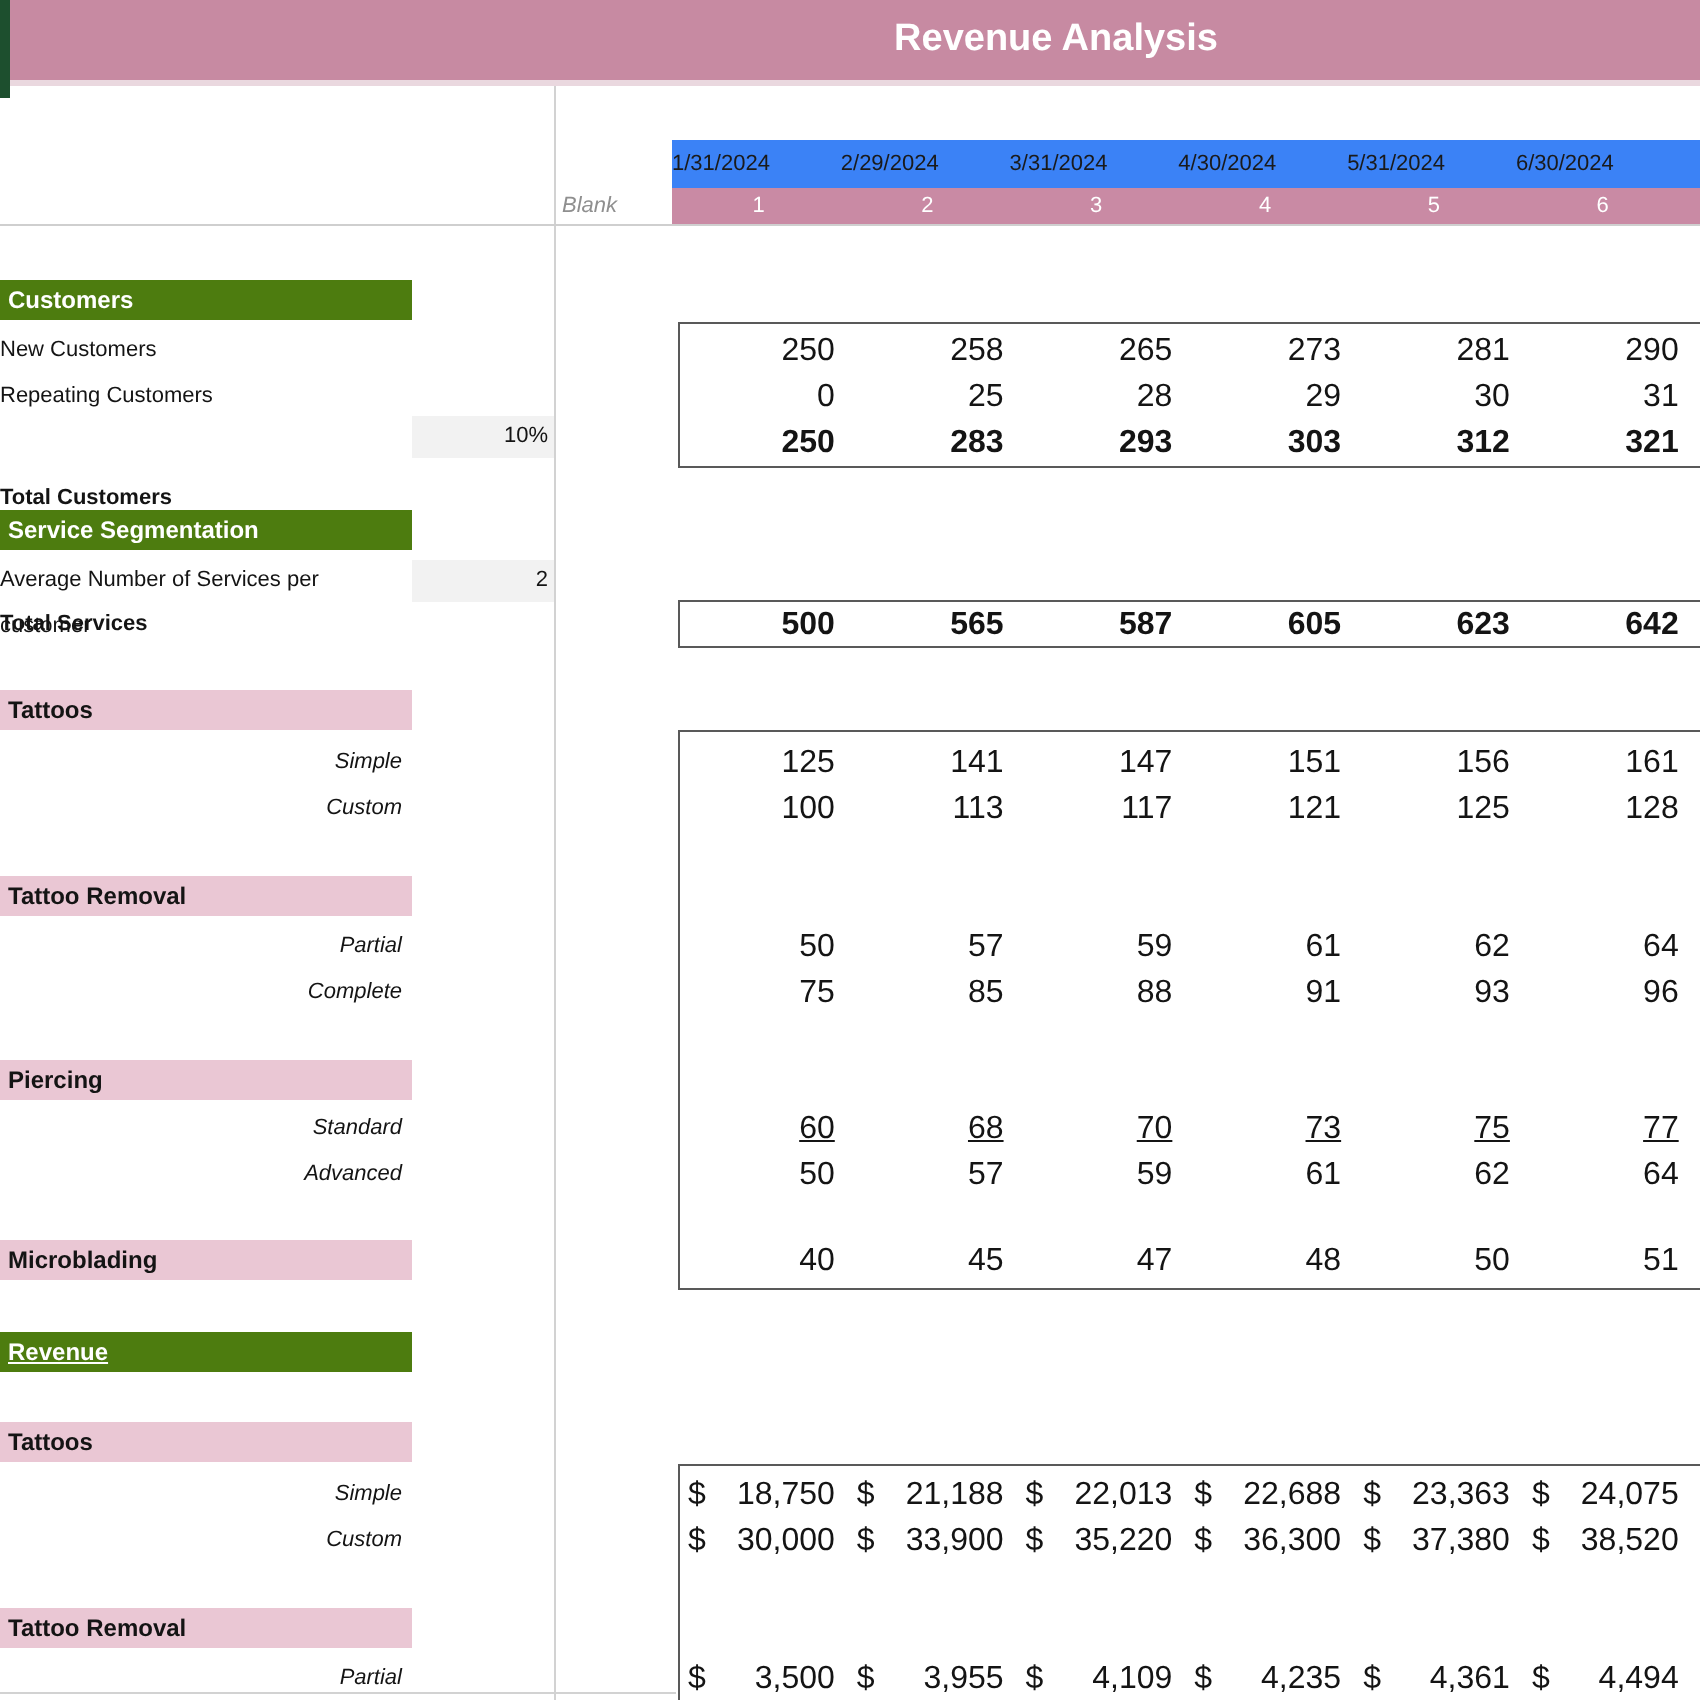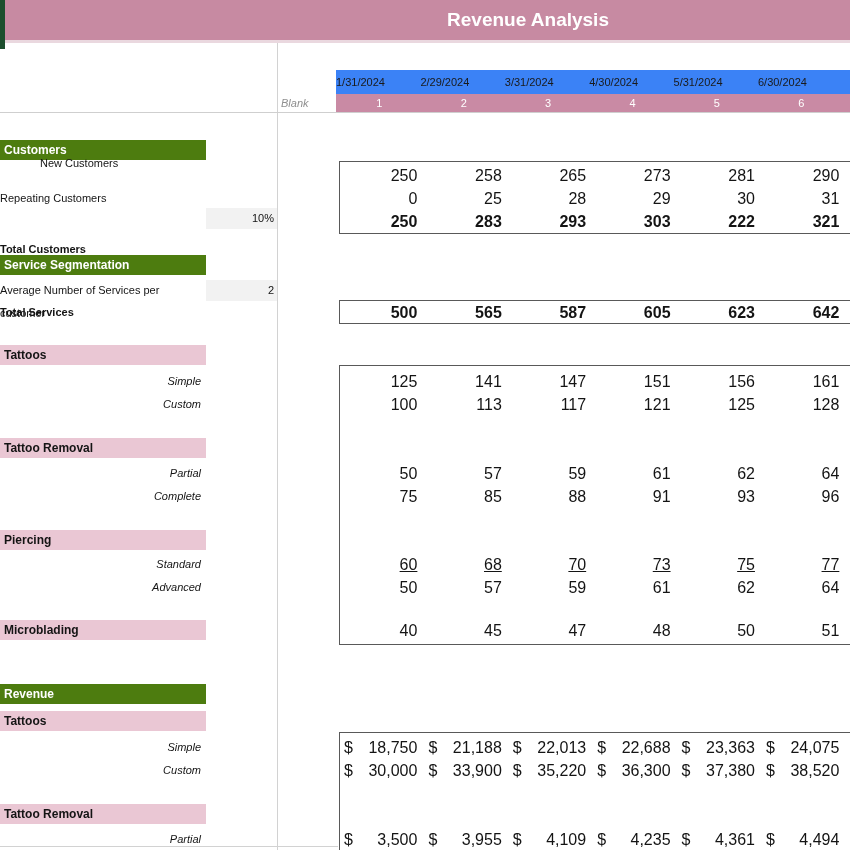--- a/index.html
+++ b/index.html
@@ -85,21 +85,21 @@
 <div class="abs week-row">
     <div class="cell">1</div>
     <div class="cell">2</div>
     <div class="cell">3</div>
     <div class="cell">4</div>
     <div class="cell">5</div>
     <div class="cell">6</div>
   </div>
 
 <div class="abs bar dark" style="top:140px;">Customers</div>
-<div class="abs lbl" style="top:152px;margin-left:40px;">New Customers</div>
+<div class="abs lbl" style="top:164px;">New Customers</div>
 <div class="abs lbl" style="top:187px;">Repeating Customers</div>
 <div class="abs input-cell" style="top:188px;margin-top:20px;">10%</div>
 <div class="abs lbl bold" style="top:206px;margin-top:32px;">Total Customers</div>
 
 <div class="abs bar dark" style="top:255px;">Service Segmentation</div>
 <div class="abs lbl" style="top:279px;">Average Number of Services per customer</div>
 <div class="abs input-cell" style="top:280px;">2</div>
 <div class="abs lbl bold" style="top:301px;">Total Services</div>
 
 <div class="abs bar light" style="top:345px;">Tattoos</div>
@@ -109,21 +109,21 @@
 <div class="abs bar light" style="top:438px;">Tattoo Removal</div>
 <div class="abs lbl it" style="top:462px;">Partial</div>
 <div class="abs lbl it" style="top:485px;">Complete</div>
 
 <div class="abs bar light" style="top:530px;">Piercing</div>
 <div class="abs lbl it" style="top:553px;">Standard</div>
 <div class="abs lbl it" style="top:576px;">Advanced</div>
 
 <div class="abs bar light" style="top:620px;">Microblading</div>
 
-<div class="abs bar dark" style="top:684px;">Revenue</div>
+<div class="abs bar dark" style="top:666px;text-decoration:underline;">Revenue</div>
 
 <div class="abs bar light" style="top:711px;">Tattoos</div>
 <div class="abs lbl it" style="top:736px;">Simple</div>
 <div class="abs lbl it" style="top:759px;">Custom</div>
 
 <div class="abs bar light" style="top:804px;">Tattoo Removal</div>
 <div class="abs lbl it" style="top:828px;">Partial</div>
 
 <div class="abs box boxA"></div>
 <div class="abs box boxB"></div>
@@ -144,21 +144,21 @@
     <div class="cell">28</div>
     <div class="cell">29</div>
     <div class="cell">30</div>
     <div class="cell">31</div>
   </div>
 <div class="abs drow bold" style="top:210px;">
     <div class="cell">250</div>
     <div class="cell">283</div>
     <div class="cell">293</div>
     <div class="cell">303</div>
-    <div class="cell">222</div>
+    <div class="cell">312</div>
     <div class="cell">321</div>
   </div>
 
 <div class="abs drow bold" style="top:301px;">
     <div class="cell">500</div>
     <div class="cell">565</div>
     <div class="cell">587</div>
     <div class="cell">605</div>
     <div class="cell">623</div>
     <div class="cell">642</div>

